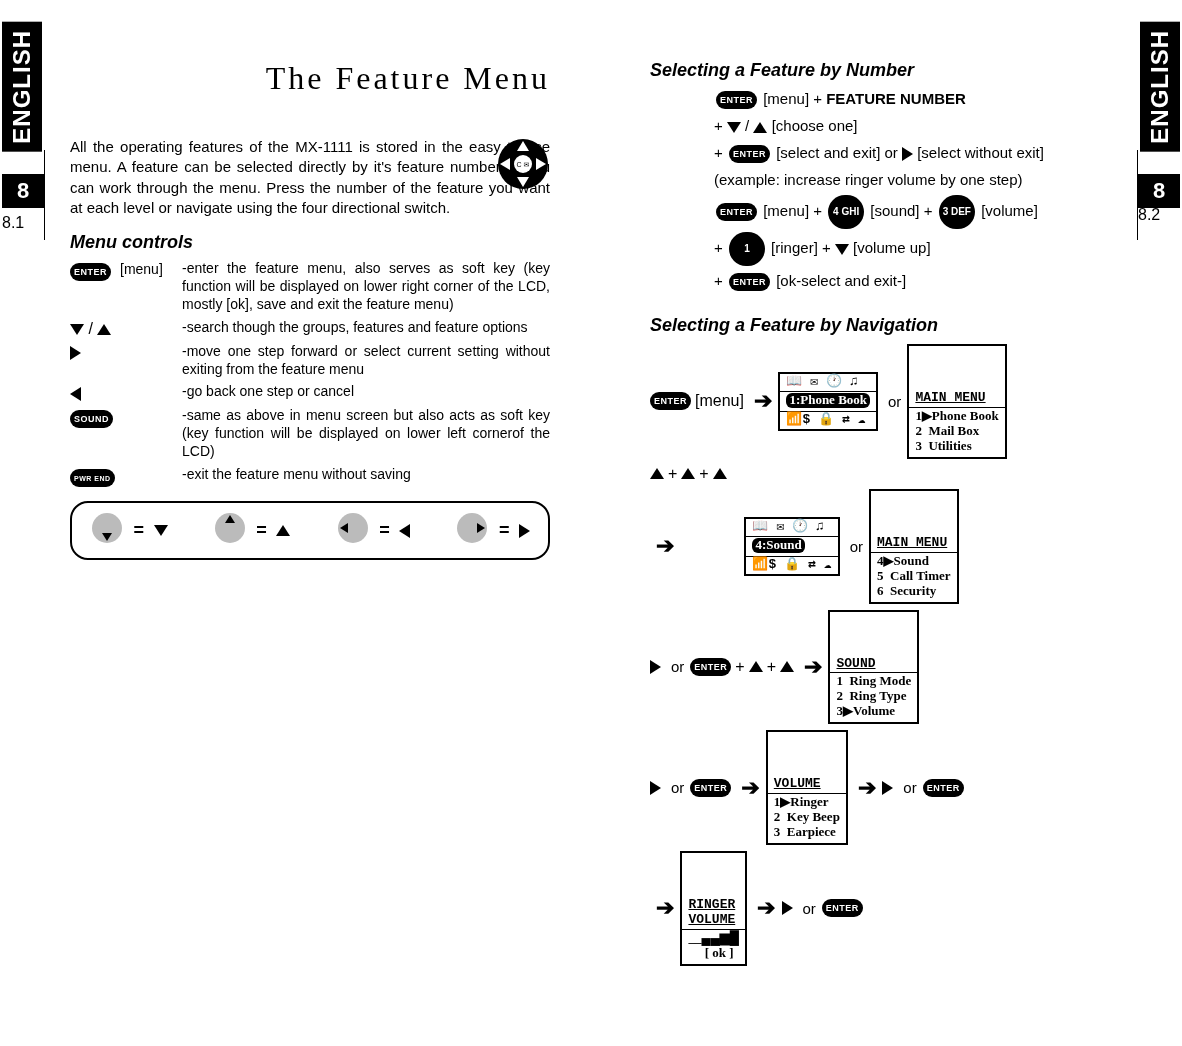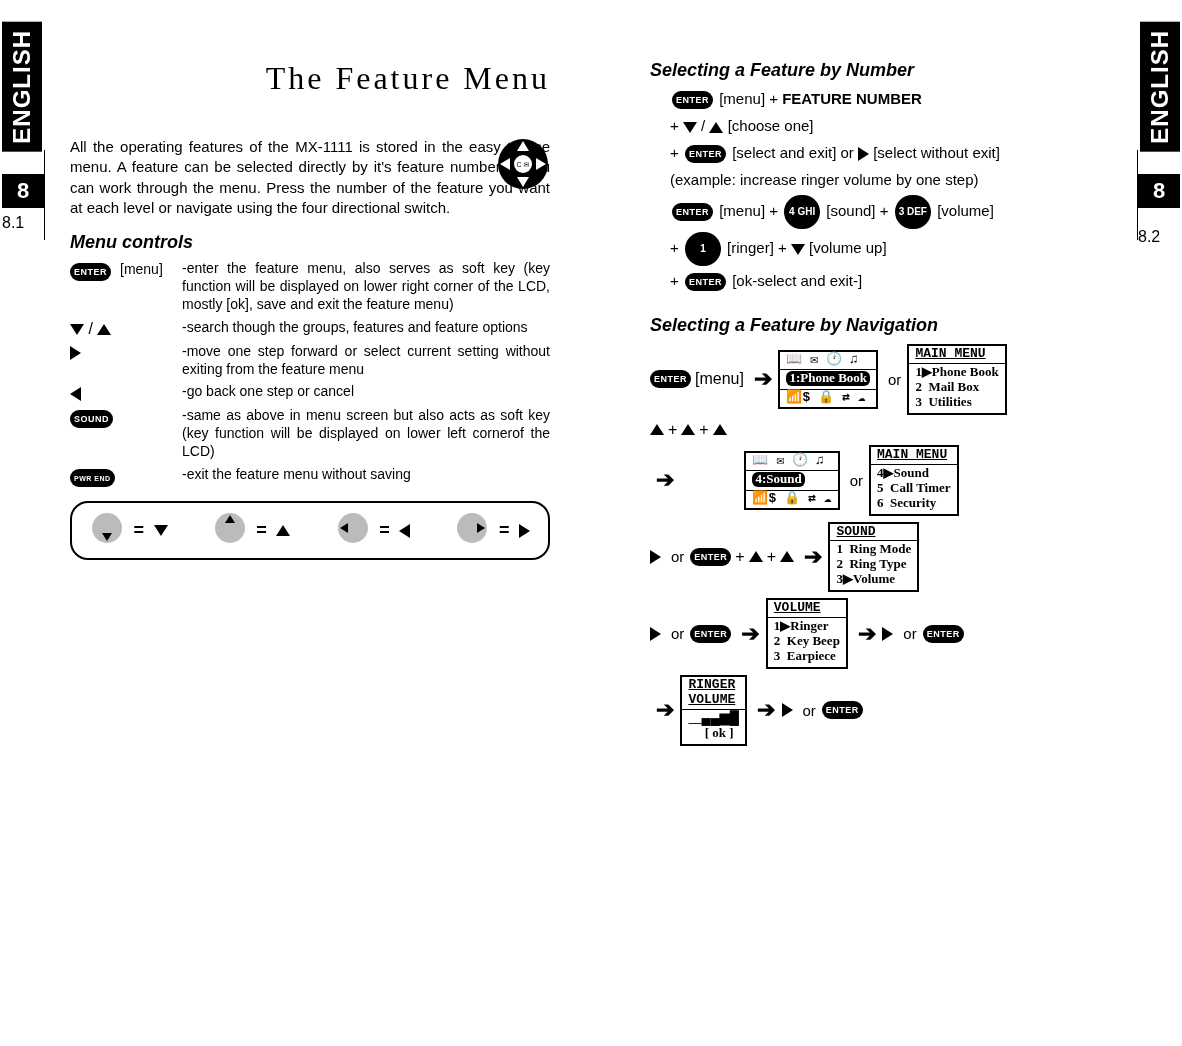--- a/index.html
+++ b/index.html
@@ -5,21 +5,21 @@
   html,body{margin:0;padding:0;background:#fff;color:#000;font-family:Arial,Helvetica,sans-serif;}
   body{width:1182px;height:1046px;position:relative;overflow:hidden;}
   .tab{position:absolute;background:#000;color:#fff;font-weight:900;font-size:24px;letter-spacing:1px;writing-mode:vertical-rl;transform:rotate(180deg);padding:8px 6px;font-stretch:condensed;}
   .tab-left{left:2px;top:22px;}
   .tab-right{right:2px;top:22px;}
   .chapnum{position:absolute;background:#000;color:#fff;font-weight:900;font-size:22px;width:42px;height:34px;text-align:center;line-height:34px;}
   .chapnum-left{left:2px;top:174px;}
   .chapnum-right{right:2px;top:174px;}
   .pagenum{position:absolute;font-size:16px;width:42px;}
   .pagenum-left{left:2px;top:214px;}
-  .pagenum-right{right:2px;top:228px;}
+  .pagenum-right{right:2px;top:206px;}
   .vrule-left{position:absolute;left:44px;top:150px;width:1px;height:90px;background:#000;}
   .vrule-right{position:absolute;right:44px;top:150px;width:1px;height:90px;background:#000;}
   .col{position:absolute;top:60px;}
   .col-left{left:70px;width:480px;}
   .col-right{left:650px;width:480px;}
   h1{font-family:"Times New Roman",serif;letter-spacing:3px;font-weight:400;font-size:32px;margin:0 0 40px 30px;text-align:right;}
   .intro{font-size:15px;line-height:1.35;text-align:justify;margin-bottom:6px;}
   .subhead{font-size:18px;font-weight:900;font-style:italic;margin:14px 0 6px 0;}
   .ctrl-row{display:flex;align-items:flex-start;margin:4px 0;}
   .ctrl-icon{width:50px;flex:0 0 50px;text-align:left;padding-top:2px;}
@@ -36,28 +36,28 @@
   .dir-svg{display:inline-block;vertical-align:middle;}
   .line{margin:3px 0;font-size:15px;line-height:24px;}
   .line .pill,.line .keycap{vertical-align:middle;margin:0 2px;}
   .bold{font-weight:900;}
   .nav-row{display:flex;align-items:center;margin:6px 0;}
   .nav-row > *{margin-right:4px;}
   .or{font-size:15px;margin:0 6px;}
   .lcd{display:inline-block;border:2px solid #000;padding:0;font-family:"Courier New",monospace;font-size:13px;font-weight:700;line-height:1.15;background:#fff;vertical-align:middle;}
   .lcd .lcd-head{padding:1px 6px;border-bottom:1px solid #000;white-space:pre;}
   .lcd .lcd-body{padding:1px 6px 3px 6px;white-space:pre;font-family:Liberation Serif, serif;}
-  .lcd .lcd-title{padding:1px 6px;border-bottom:1px solid #000;text-decoration:underline;white-space:pre;}
+  .lcd .lcd-title{padding:1px 6px;border-bottom:1px solid #000;text-decoration:underline;white-space:pre;margin-top:44px;}
   .lcd-sel{background:#000;color:#fff;display:inline-block;padding:0 3px;border-radius:6px;}
   .spacer{display:inline-block;width:30px;}
   .big-arrow{font-size:22px;font-weight:900;margin:0 6px;vertical-align:middle;}
   .nav-section{margin-top:8px;}
   .intro-with-img{position:relative;}
   .dir-corner{position:absolute;right:0;top:0;}
-  .indent{margin-left:20px;}
+  .indent{margin-left:64px;}
 </style>
 </head>
 <body>
 
 <div class="tab tab-left">ENGLISH</div>
 <div class="tab tab-right">ENGLISH</div>
 <div class="chapnum chapnum-left">8</div>
 <div class="chapnum chapnum-right">8</div>
 <div class="pagenum pagenum-left">8.1</div>
 <div class="pagenum pagenum-right">8.2</div>

